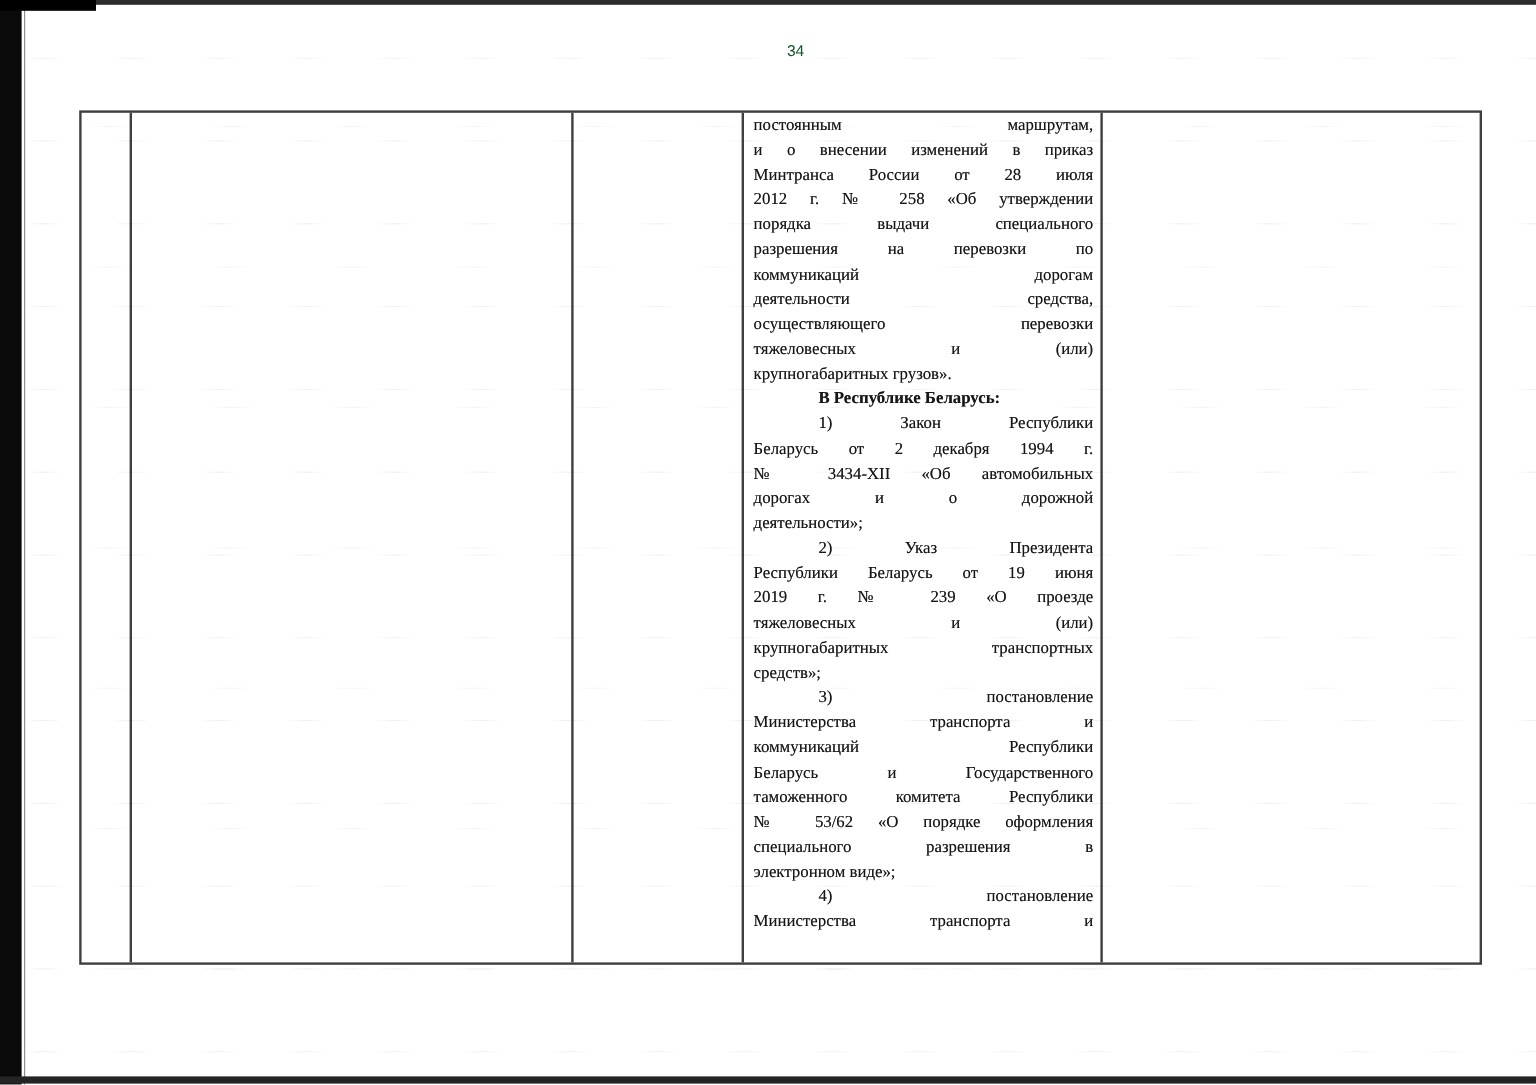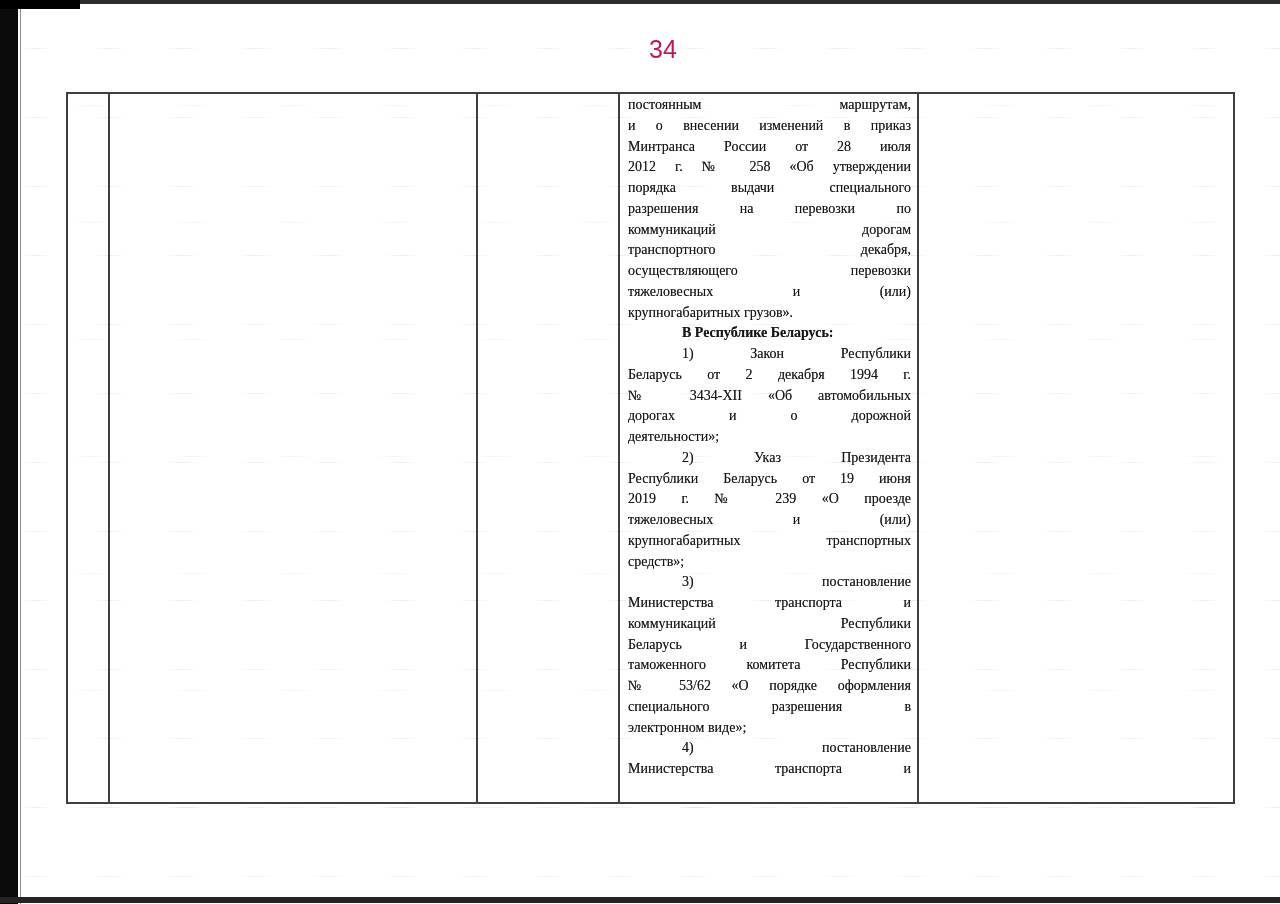--- a/index.html
+++ b/index.html
@@ -26,21 +26,21 @@
   .line-x20     { left: 20px; top: 0; width: 1px; height: 904px; background: #8f8f8f; }
   .bar-top      { left: 0; top: 0; width: 1280px; height: 4px; background: #2c2c2c; }
   .block-topleft{ left: 0; top: 0; width: 80px; height: 9px; background: #000000; }
   .bar-bottom   { left: 0; top: 897px; width: 1280px; height: 6px; background: #242424; }
 
   .page-number {
     position: absolute; z-index: 2;
     left: 640px; top: 35px; width: 46px;
     text-align: center;
     font-family: "Liberation Sans", "DejaVu Sans", sans-serif;
-    font-size: 25px; color: #be185d;
+    font-size: 13px; color: #14532d;
   }
 
   .doc-table {
     position: absolute; z-index: 1;
     left: 66px; top: 92px;
     width: 1169px; height: 712px;
     box-sizing: border-box;
     border: 2px solid #3f3f3f;
     display: flex;
   }
@@ -83,21 +83,21 @@
     <div class="cell c3"></div>
     <div class="cell c4">
       <div class="text-col">
           <div class="tl j">постоянным маршрутам,</div>
           <div class="tl j">и о внесении изменений в приказ</div>
           <div class="tl j">Минтранса России от 28 июля</div>
           <div class="tl j">2012 г. № 258 «Об утверждении</div>
           <div class="tl j">порядка выдачи специального</div>
           <div class="tl j">разрешения на перевозки по</div>
           <div class="tl j">коммуникаций дорогам</div>
-          <div class="tl j">транспортного декабря,</div>
+          <div class="tl j">деятельности средства,</div>
           <div class="tl j">осуществляющего перевозки</div>
           <div class="tl j">тяжеловесных и (или)</div>
           <div class="tl">крупногабаритных грузов».</div>
           <div class="tl ind b">В Республике Беларусь:</div>
           <div class="tl j ind">1) Закон Республики</div>
           <div class="tl j">Беларусь от 2 декабря 1994 г.</div>
           <div class="tl j">№ 3434-XII «Об автомобильных</div>
           <div class="tl j">дорогах и о дорожной</div>
           <div class="tl">деятельности»;</div>
           <div class="tl j ind">2) Указ Президента</div>

